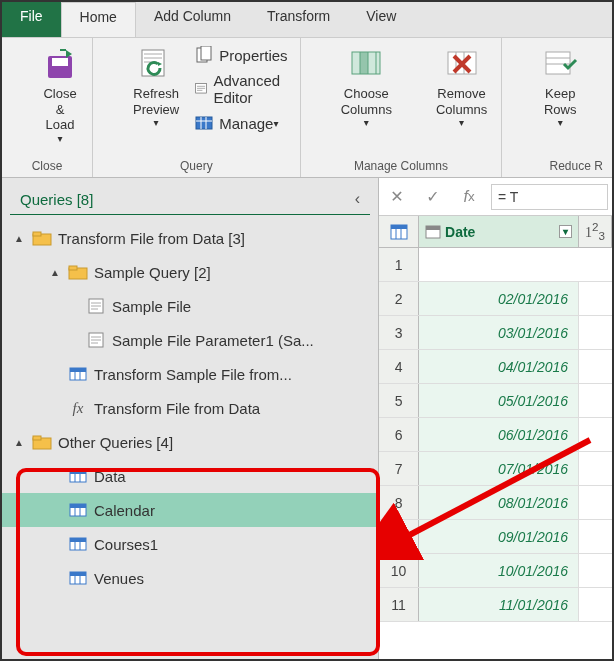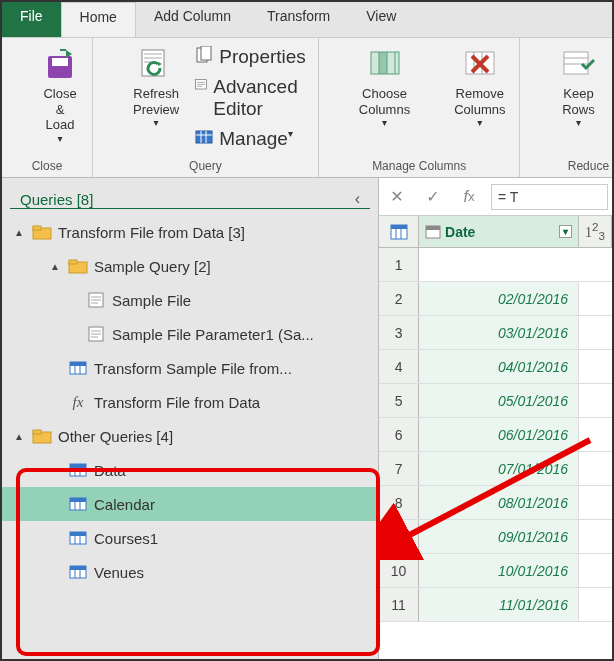--- a/index.html
+++ b/index.html
@@ -6,28 +6,28 @@
 body { width: 614px; height: 661px; overflow: hidden; border: 2px solid #333; background: #fff; position: relative; }
 .tabs { display: flex; height: 36px; background: #e5e5e5; border-bottom: 1px solid #ccc; }
 .tab { padding: 6px 18px; font-size: 14px; color: #333; cursor: pointer; }
 .tab.file { background: #217346; color: #fff; }
 .tab.active { background: #f1f1f1; border: 1px solid #ccc; border-bottom: none; }
 .ribbon { display: flex; background: #f1f1f1; height: 140px; border-bottom: 1px solid #bbb; }
 .group { display: flex; flex-direction: column; align-items: center; border-right: 1px solid #ccc; padding: 4px 8px 2px; justify-content: space-between; }
 .group-label { font-size: 12px; color: #555; padding-bottom: 2px; }
 .vbtn { display: flex; flex-direction: column; align-items: center; font-size: 13px; color: #333; cursor: pointer; padding: 4px 6px; text-align: center; line-height: 1.2; margin-left: 26px; }
 .vbtn .ic { width: 36px; height: 36px; margin-bottom: 4px; }
-.hbtn { display: flex; font-size: 19px; color: #333; cursor: pointer; padding: 2px 4px; margin: 2px 0; }
+.hbtn { display: flex; align-items: center; font-size: 15px; color: #333; cursor: pointer; padding: 2px 4px; margin: 2px 0; }
 .hbtn .ic { width: 18px; height: 18px; margin-right: 6px; }
 .dd::after { content: " ▾"; font-size: 10px; }
 .hrow { display: flex; gap: 6px; }
 .stackv { display: flex; flex-direction: column; align-items: flex-start; justify-content: center; }
 .main { display: flex; height: calc(100% - 170px); }
 .pane-left { width: 380px; background: #e6e6e6; border-right: 1px solid #bbb; display: flex; flex-direction: column; }
-.pane-header { display: flex; justify-content: space-between; align-items: center; padding: 6px 10px 0; color: #0f6b3f; font-size: 15px; border-bottom: 1px solid #0f6b3f; margin: 6px 8px 4px; cursor: pointer; }
+.pane-header { display: flex; justify-content: space-between; align-items: center; padding: 6px 10px 6px; color: #0f6b3f; font-size: 15px; border-bottom: 1px solid #0f6b3f; margin: 6px 8px 4px; cursor: pointer; }
 .tree { flex: 1; overflow: hidden; padding: 2px 0; font-size: 15px; color: #333; }
 .tree-row { display: flex; align-items: center; height: 34px; padding-left: 8px; cursor: pointer; }
 .tree-row .exp { width: 12px; font-size: 10px; color: #444; }
 .tree-row .ric { width: 20px; height: 18px; margin: 11px 6px; display: flex; align-items: center; justify-content: center; }
 .tree-row.selected { background: #93d1b9; }
 .ind1 { padding-left: 24px; }
 .ind2 { padding-left: 48px; }
 .ind3 { padding-left: 66px; }
 .redbox { position: absolute; border: 4px solid #e60000; border-radius: 10px; pointer-events: none; }
 .pane-right { flex: 1; display: flex; flex-direction: column; background: #fff; }

